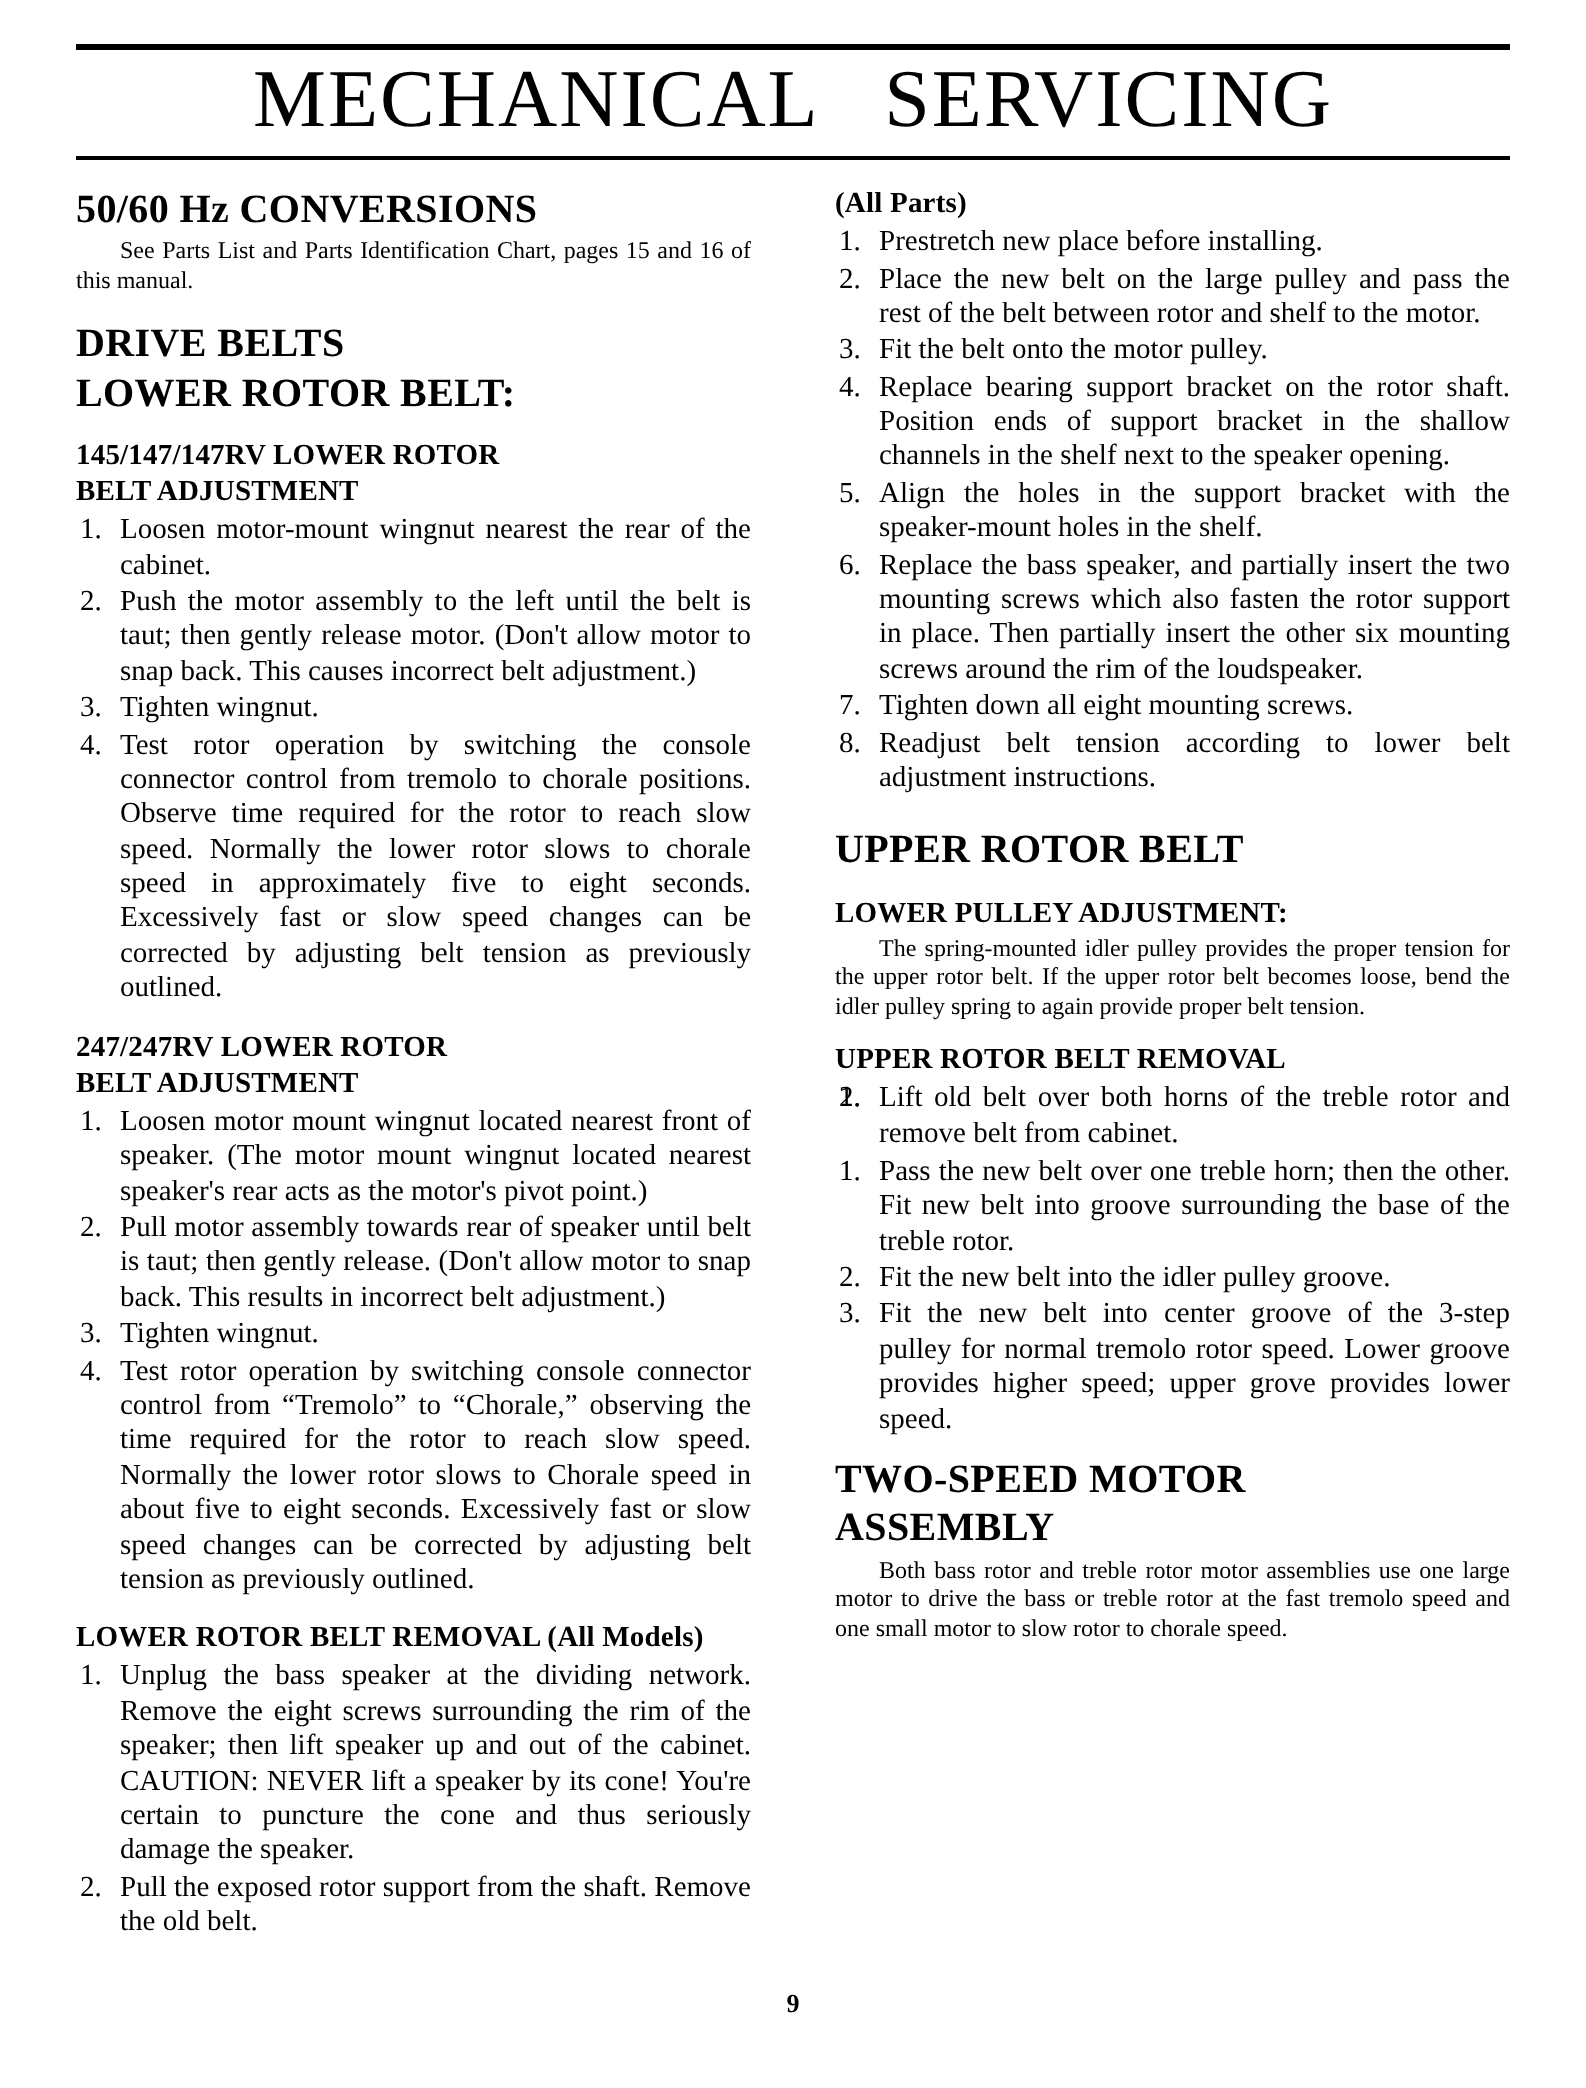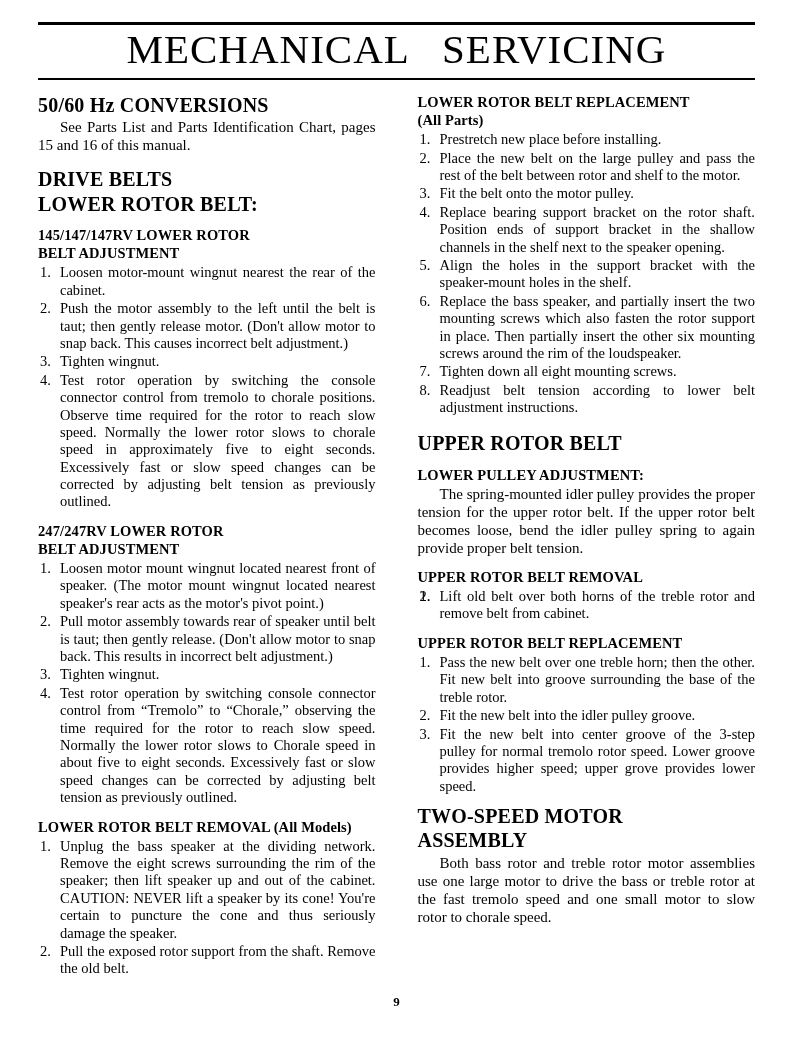--- a/index.html
+++ b/index.html
@@ -60,21 +60,21 @@
     font-size: 14.5px;
     font-weight: bold;
     margin: 12px 0 1px 0;
     line-height: 1.18;
     letter-spacing: 0.1px;
   }
   h3.sub.first {
     margin-top: 8px;
   }
   p.body {
-    font-size: 15px;
+    font-size: 12px;
     margin: 0 0 2px 0;
     line-height: 1.20;
     text-align: justify;
     text-indent: 22px;
   }
   ol.list {
     list-style: none;
     margin: 2px 0 2px 0;
     padding: 0;
     font-size: 14.5px;
@@ -143,21 +143,20 @@
       <h3 class="sub">LOWER ROTOR BELT REMOVAL (All Models)</h3>
       <ol class="list">
         <li><span class="num">1.</span><span>Unplug the bass speaker at the dividing network. Remove the eight screws surrounding the rim of the speaker; then lift speaker up and out of the cabinet. CAUTION: NEVER lift a speaker by its cone! You're certain to puncture the cone and thus seriously damage the speaker.</span></li>
         <li><span class="num">2.</span><span>Pull the exposed rotor support from the shaft. Remove the old belt.</span></li>
       </ol>
 
     </div>
 
     <div class="col">
 
-      <h3 class="sub first" style="margin-top:0">LOWER ROTOR BELT REPLACEMENT</h3>
       <h3 class="sub" style="margin-top:0">(All Parts)</h3>
       <ol class="list">
         <li><span class="num">1.</span><span>Prestretch new place before installing.</span></li>
         <li><span class="num">2.</span><span>Place the new belt on the large pulley and pass the rest of the belt between rotor and shelf to the motor.</span></li>
         <li><span class="num">3.</span><span>Fit the belt onto the motor pulley.</span></li>
         <li><span class="num">4.</span><span>Replace bearing support bracket on the rotor shaft. Position ends of support bracket in the shallow channels in the shelf next to the speaker opening.</span></li>
         <li><span class="num">5.</span><span>Align the holes in the support bracket with the speaker-mount holes in the shelf.</span></li>
         <li><span class="num">6.</span><span>Replace the bass speaker, and partially insert the two mounting screws which also fasten the rotor support in place. Then partially insert the other six mounting screws around the rim of the loudspeaker.</span></li>
         <li><span class="num">7.</span><span>Tighten down all eight mounting screws.</span></li>
         <li><span class="num">8.</span><span>Readjust belt tension according to lower belt adjustment instructions.</span></li>
@@ -167,21 +166,20 @@
 
       <h3 class="sub">LOWER PULLEY ADJUSTMENT:</h3>
       <p class="body">The spring-mounted idler pulley provides the proper tension for the upper rotor belt. If the upper rotor belt becomes loose, bend the idler pulley spring to again provide proper belt tension.</p>
 
       <h3 class="sub">UPPER ROTOR BELT REMOVAL</h3>
       <ol class="list">
         <li><span class="num">1.</span></li>
         <li><span class="num">2.</span><span>Lift old belt over both horns of the treble rotor and remove belt from cabinet.</span></li>
       </ol>
 
-      <h3 class="sub">UPPER ROTOR BELT REPLACEMENT</h3>
       <ol class="list">
         <li><span class="num">1.</span><span>Pass the new belt over one treble horn; then the other. Fit new belt into groove surrounding the base of the treble rotor.</span></li>
         <li><span class="num">2.</span><span>Fit the new belt into the idler pulley groove.</span></li>
         <li><span class="num">3.</span><span>Fit the new belt into center groove of the 3-step pulley for normal tremolo rotor speed. Lower groove provides higher speed; upper grove provides lower speed.</span></li>
       </ol>
 
       <h2 class="sec" style="margin-top:10px">TWO-SPEED MOTOR</h2>
       <h2 class="sec">ASSEMBLY</h2>
       <p class="body">Both bass rotor and treble rotor motor assemblies use one large motor to drive the bass or treble rotor at the fast tremolo speed and one small motor to slow rotor to chorale speed.</p>
 

